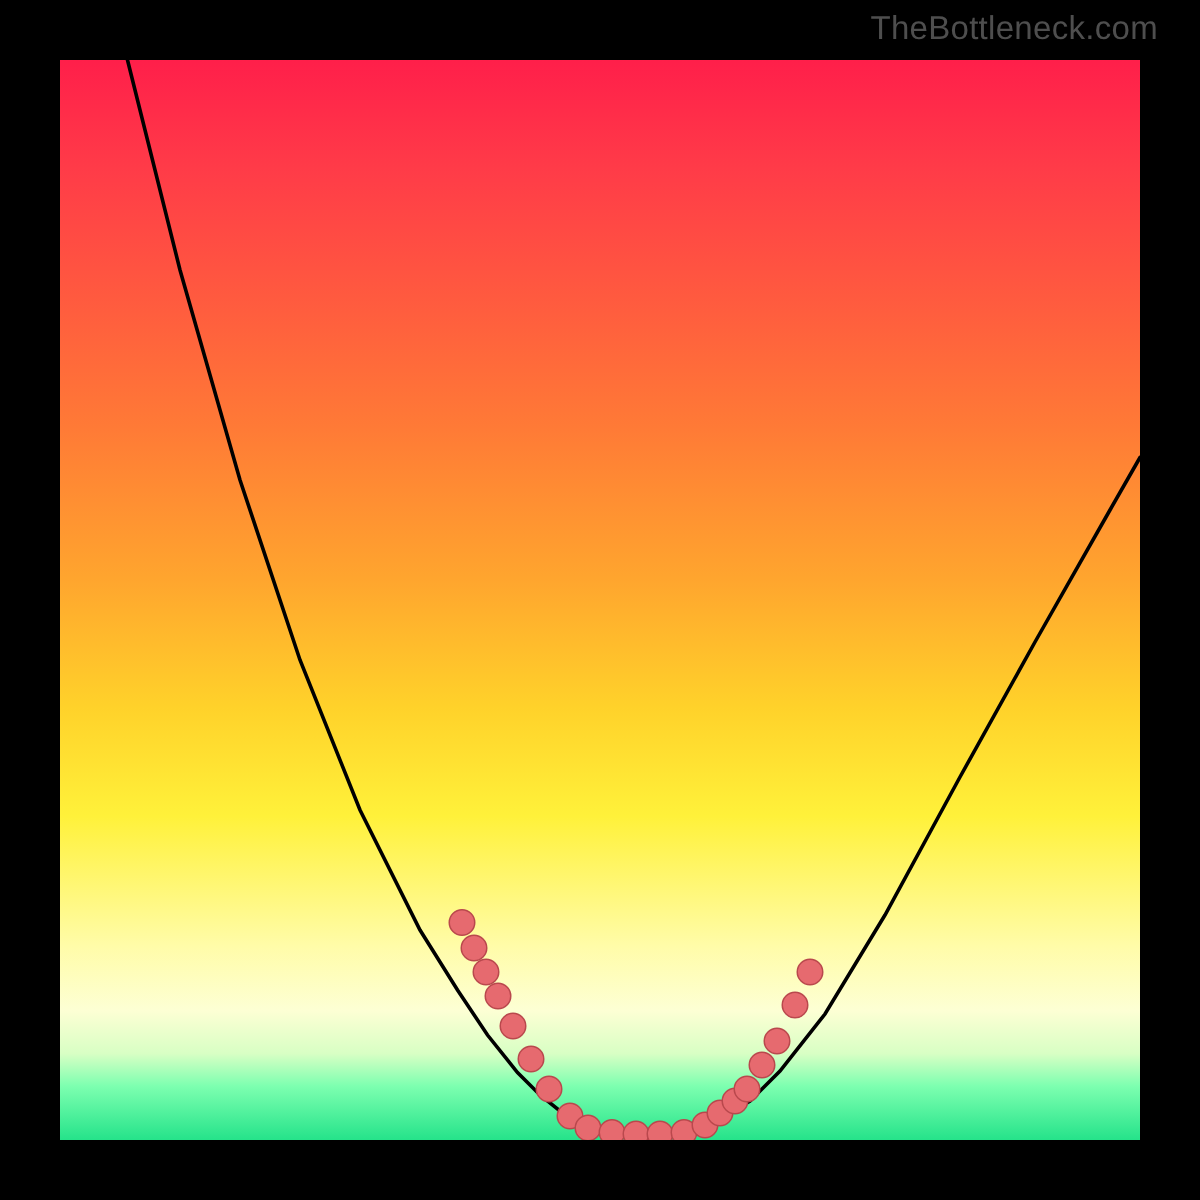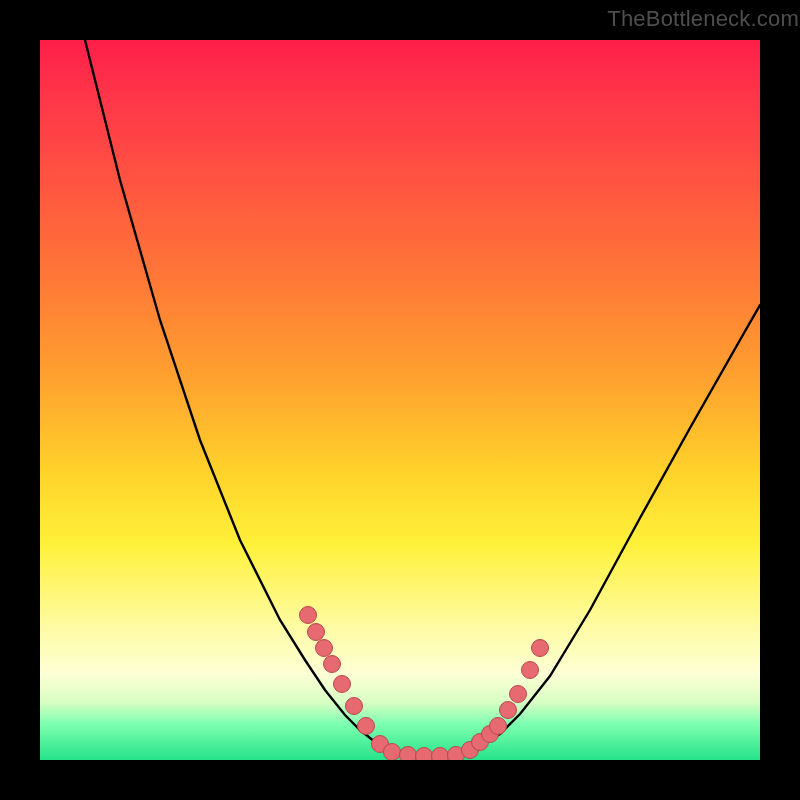--- a/index.html
+++ b/index.html
@@ -45,21 +45,21 @@
   .curve-layer {
     position: absolute;
     left: 0;
     top: 0;
     width: 720px;
     height: 720px;
   }
   .attrib {
     position: absolute;
     top: 6px;
-    right: 1px;
+    right: 28px;
     color: #4e4e4e;
     font-size: 22px;
     letter-spacing: 0.2px;
     user-select: none;
   }
 </style>
 </head>
 <body>
 
 <div class="frame">

